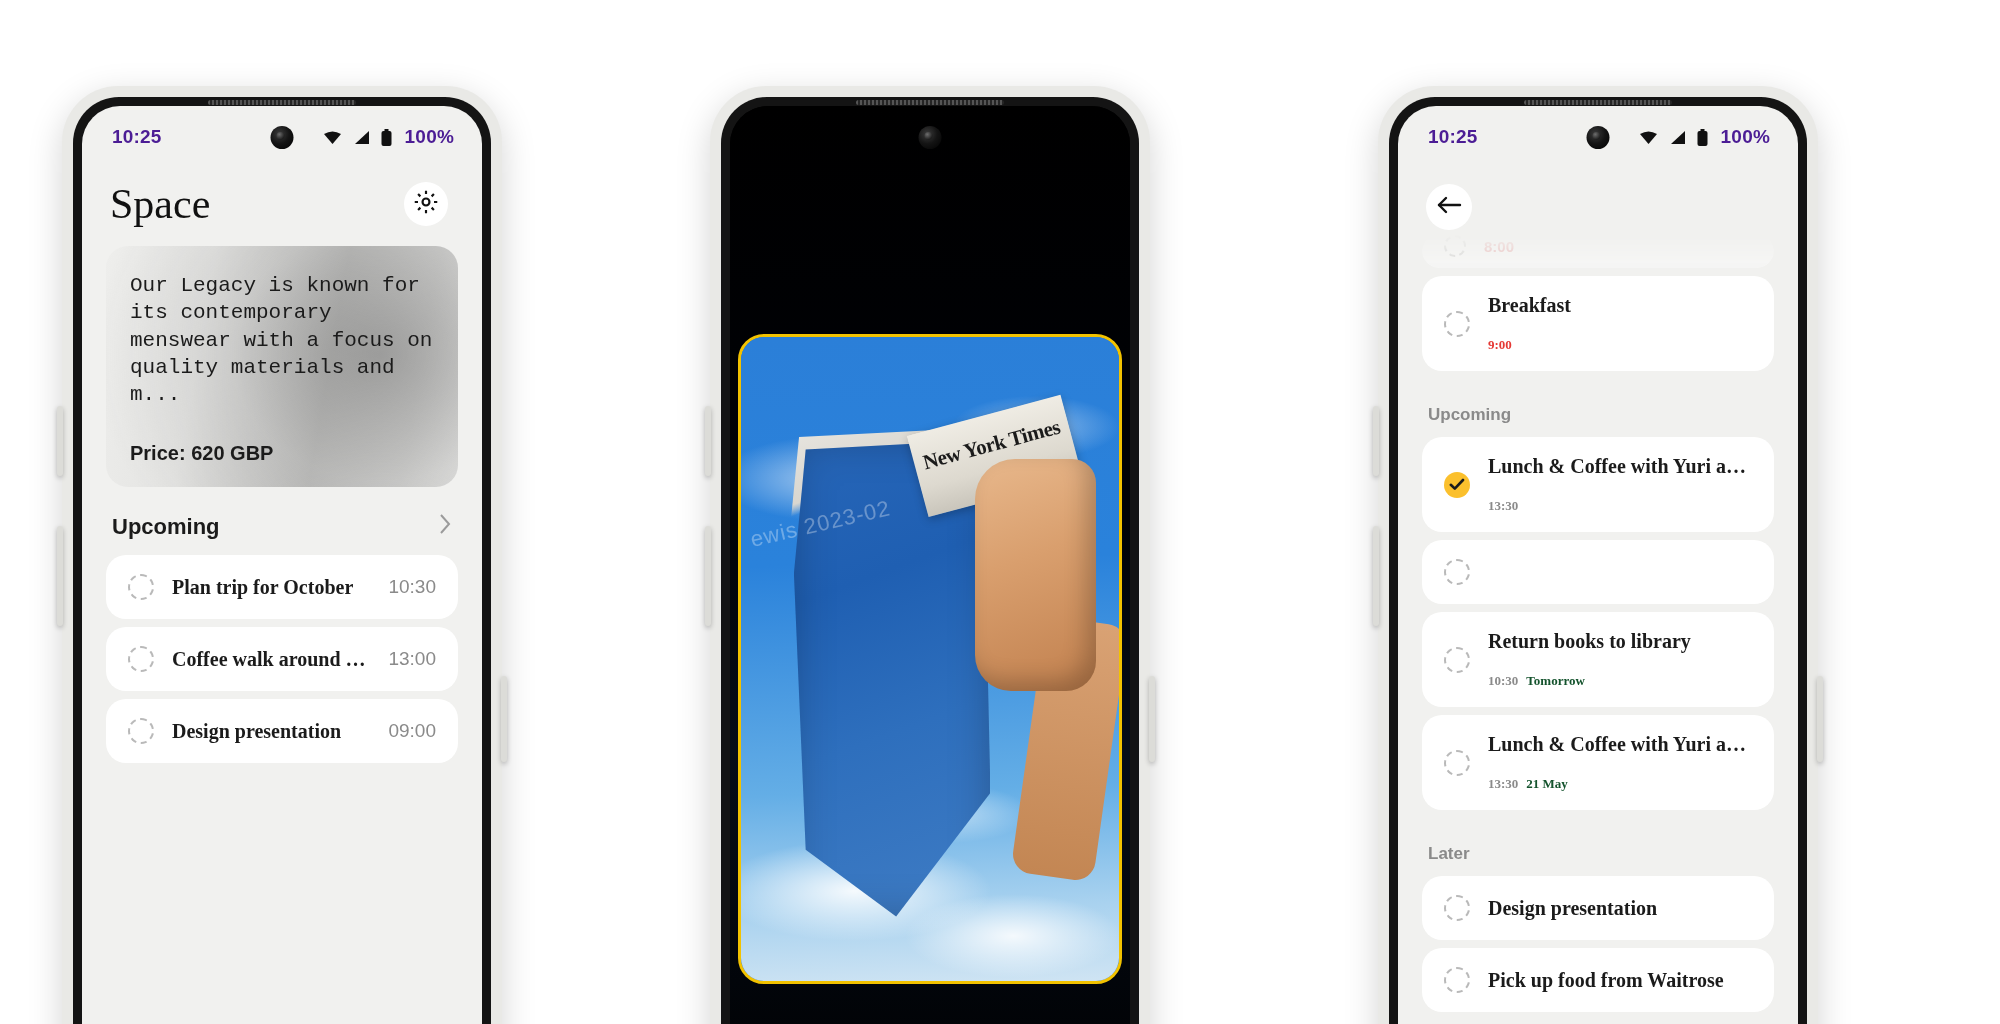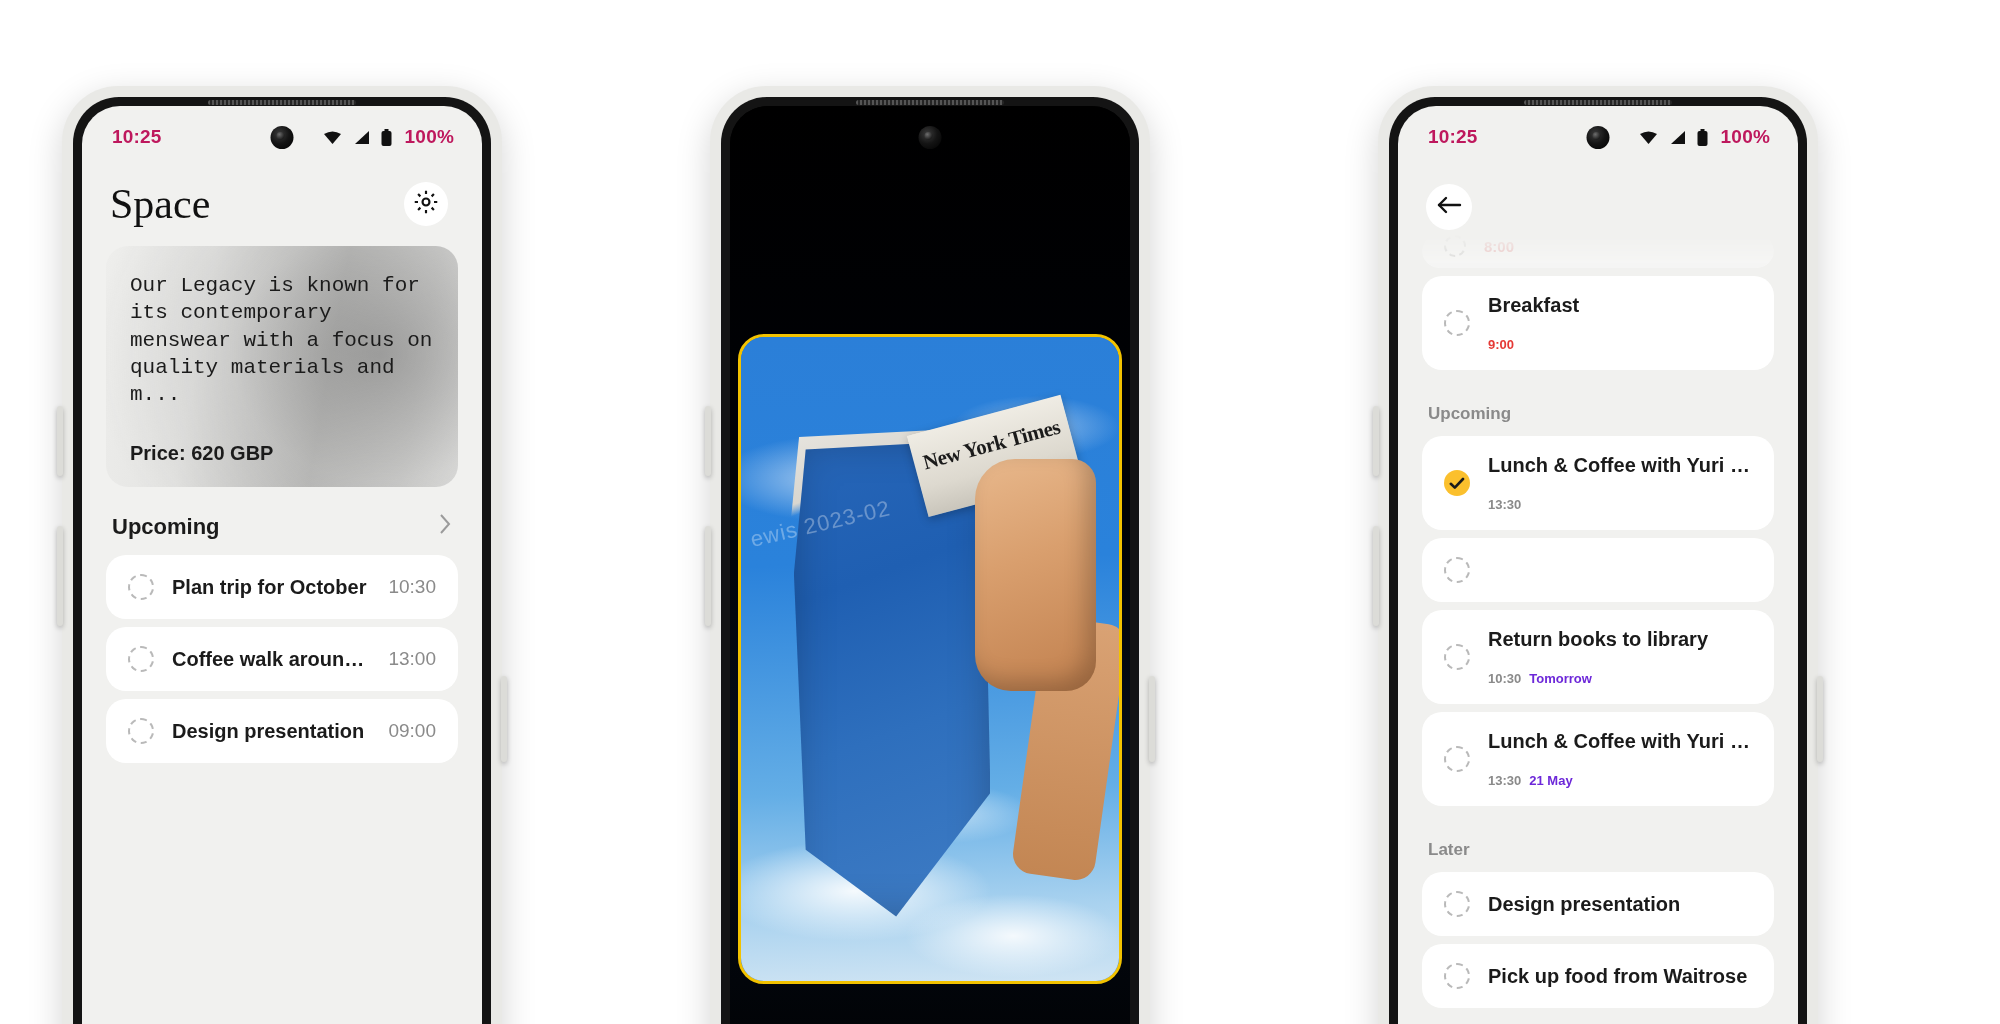--- a/index.html
+++ b/index.html
@@ -88,21 +88,21 @@
   
   .statusbar {
     position: relative;
     height: 62px;
     display: flex;
     align-items: center;
     justify-content: space-between;
     padding: 0 28px 0 30px;
     font-size: 19px;
     font-weight: bold;
-    color: #be185d;
+    color: #4c1d95;
     letter-spacing: .2px;
   }
   .status-right { display:flex; align-items:center; gap:11px; }
   .status-right svg { display:block; }
   .battery-pct { font-size:19px; font-weight:bold; margin-left:2px; }
 
   
   #phone1 { left: 62px; top: 86px; width: 440px; height: 1080px; }
 
   .p1-header {
@@ -217,28 +217,28 @@
     width: 26px; height: 26px; border-radius:50%;
     border: 2px dashed #b9b9b9;
     flex: 0 0 26px;
   }
   .ring.done {
     border: none;
     background:#fbc02d;
     display:flex; align-items:center; justify-content:center;
   }
   .ring.done svg { display:block; }
-  .task-main { flex:1; margin-left:18px; min-width:0; }
+  .task-main { flex:1; margin-left:18px; min-width:0;font-family:Liberation Serif, serif; }
   .task-title {
     font-size: 20px; font-weight:600; color:#1b1b1b;
     white-space:nowrap; overflow:hidden; text-overflow:ellipsis;
   }
   .task-sub { font-size: 13px; color:#8a8a8a; margin-top:20px; font-weight:600; }
   .task-sub .red { color:#e53935; }
-  .task-sub .day { color:#6d28d9; font-weight:600; margin-left:8px; }
+  .task-sub .day { color:#14532d; font-weight:600; margin-left:8px; }
   .task-time { font-size:19px; color:#8a8a8a; margin-left:14px; }
 
   
   #phone2 { left: 710px; top: 86px; width: 440px; height: 1080px; }
   #phone2 .screen { background:#000; }
   .p2-dark {
     position:absolute; inset:0;
     background: linear-gradient(180deg,#000000 0%, #000207 40%, #050c18 62%, #000 100%);
   }
   .photo-card {

